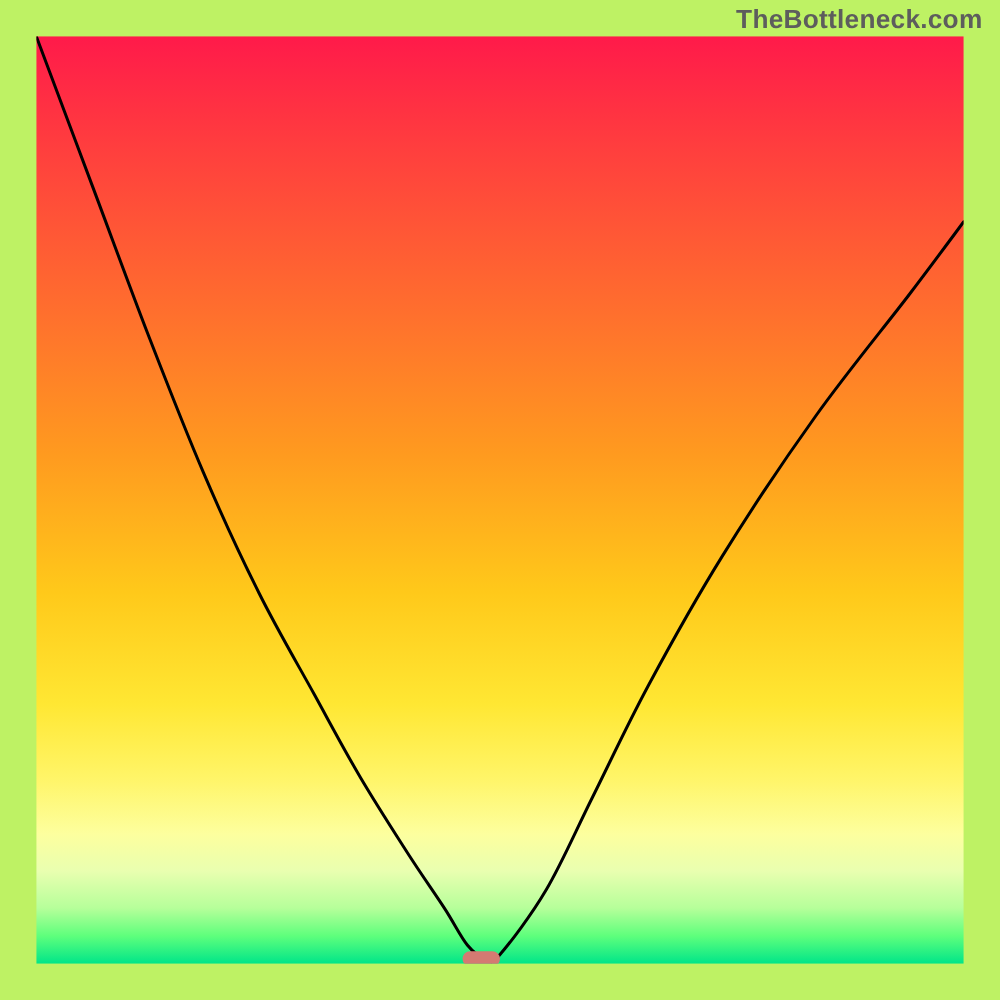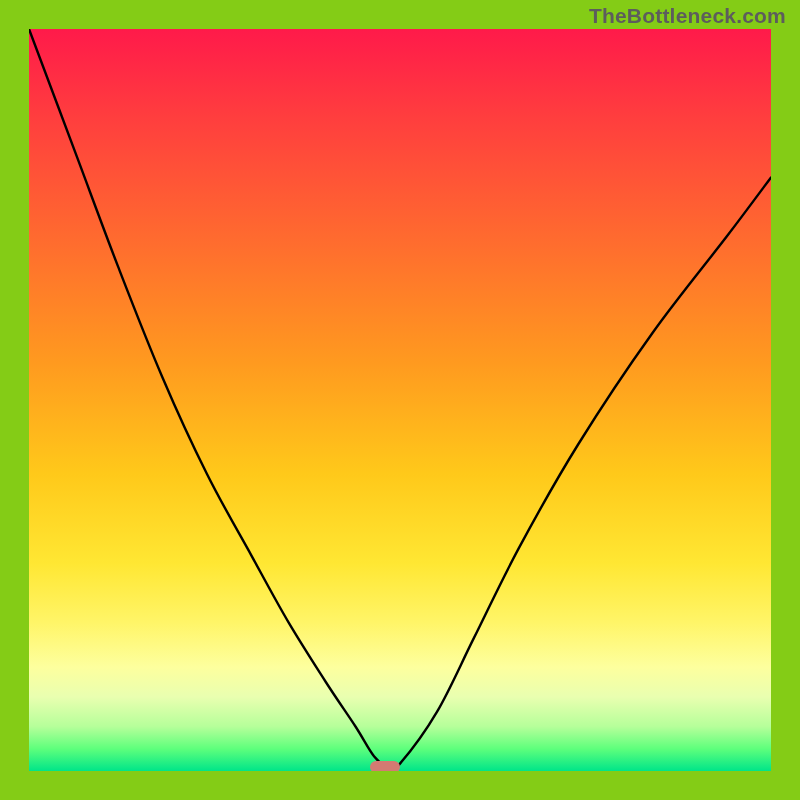--- a/index.html
+++ b/index.html
@@ -9,21 +9,21 @@
     height: 800px;
     background: #000;
     overflow: hidden;
   }
   .frame {
     position: absolute;
     left: 0;
     top: 0;
     width: 800px;
     height: 800px;
-    background: #84cc16;
+    background: #bef264;
   }
   .plot-area {
     position: absolute;
     left: 29px;
     top: 29px;
     width: 742px;
     height: 742px;
     overflow: hidden;
   }
   .gradient {

